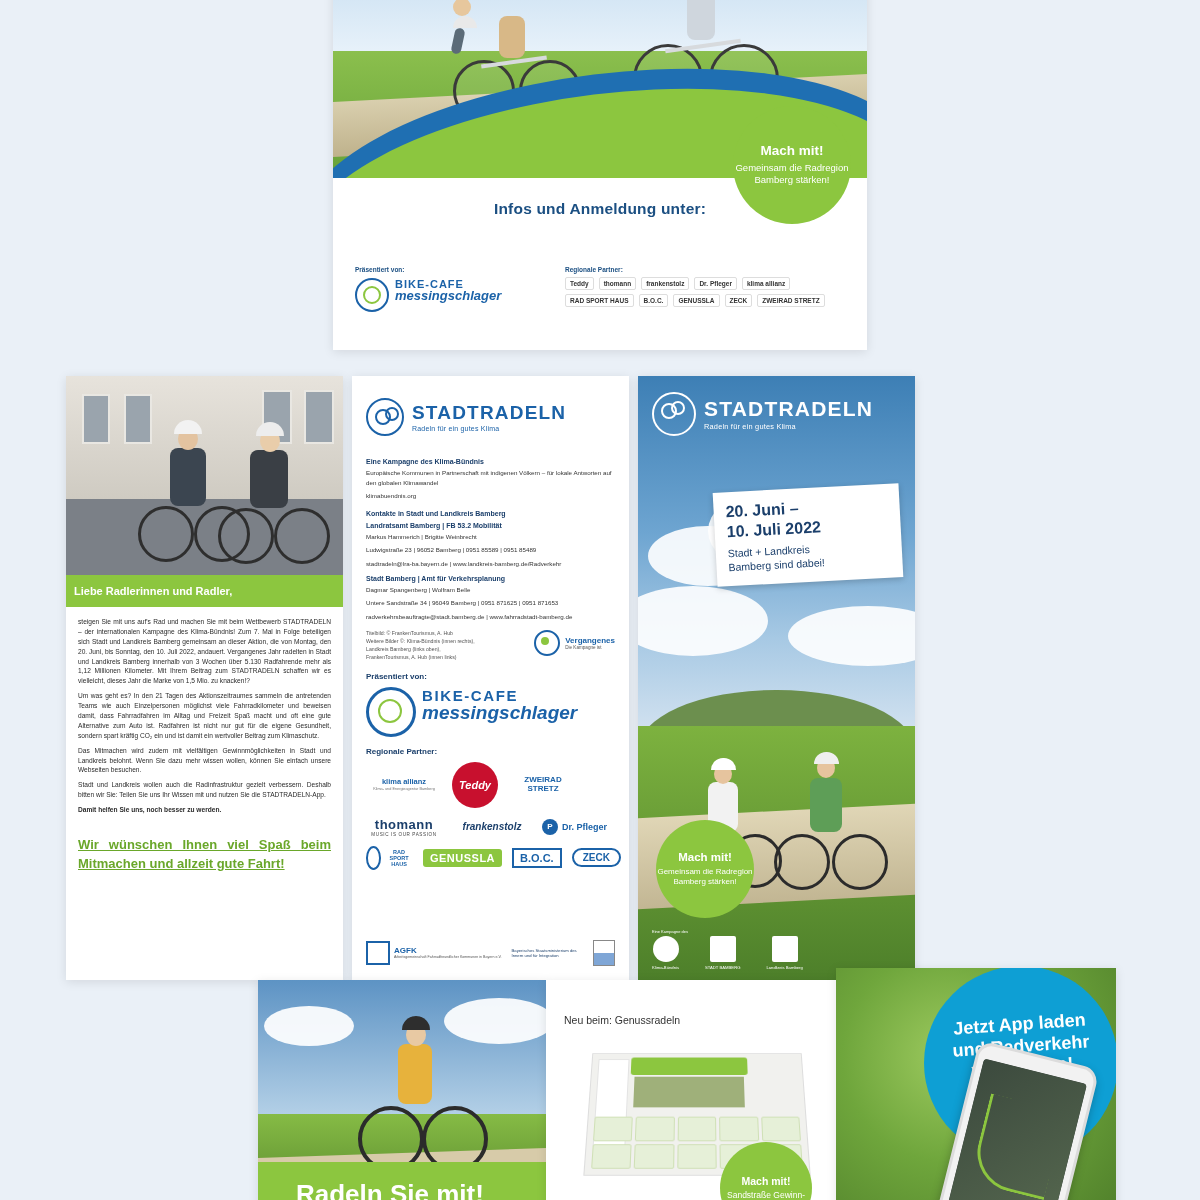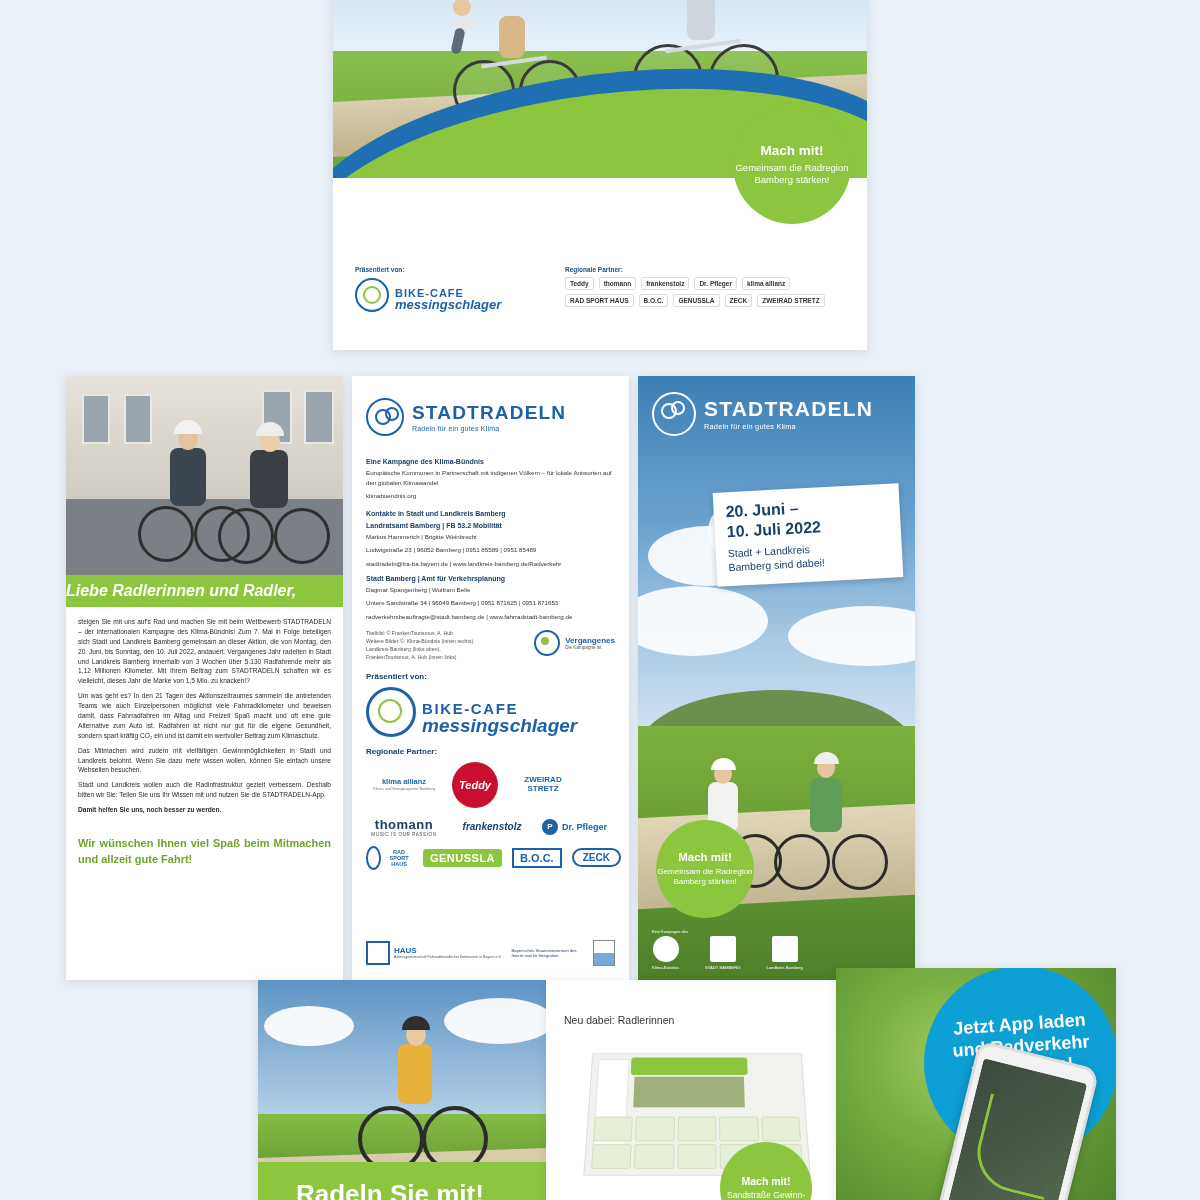--- a/index.html
+++ b/index.html
@@ -61,21 +61,21 @@
   #postcard .infoline2{font-size:15.5px;font-weight:bold;color:#1b4f82;margin-top:7px;letter-spacing:.1px;}
   .badge-green{
     position:absolute;border-radius:50%;background:#8cc63f;color:#fff;
     display:flex;flex-direction:column;align-items:center;justify-content:center;text-align:center;
   }
   #pc-badge{right:16px;top:124px;width:118px;height:118px;}
   #pc-badge .b1{font-size:13.5px;font-weight:bold;line-height:1.1;}
   #pc-badge .b2{font-size:9.5px;line-height:1.25;margin-top:3px;}
   #postcard .sponsorbar{position:absolute;left:0;top:282px;width:534px;height:62px;}
   .lbl-small{font-size:6.5px;color:#1b4f82;font-weight:bold;}
-  .bikecafe{display:flex;align-items:flex-end;gap:6px;}
+  .bikecafe{display:flex;align-items:flex-start;gap:6px;}
   .bikecafe .bcwheel{width:30px;height:30px;border:2.5px solid #1b62a8;border-radius:50%;position:relative;}
   .bikecafe .bcwheel:after{content:"";position:absolute;left:6px;top:6px;width:14px;height:14px;border:2px solid #8cc63f;border-radius:50%;}
   .bikecafe .bctext .t1{font-size:11px;font-weight:bold;color:#1b62a8;letter-spacing:1px;}
   .bikecafe .bctext .t2{font-size:13px;font-style:italic;font-weight:bold;color:#1b62a8;margin-top:-2px;}
   .logo-chip{
     display:inline-flex;align-items:center;justify-content:center;
     font-size:6.5px;font-weight:bold;border-radius:2px;padding:2px 4px;
     background:#fff;border:1px solid #ddd;color:#333;white-space:nowrap;
   }
   .chip-row{display:flex;gap:5px;align-items:center;flex-wrap:wrap;}
@@ -97,25 +97,25 @@
   #lt-r1 .head{position:absolute;left:42px;top:34px;width:20px;height:22px;background:#e3c3a0;border-radius:50%;}
   #lt-r1 .helmet{position:absolute;left:38px;top:26px;width:28px;height:14px;background:#f2f2f2;border-radius:14px 14px 0 0;}
   #lt-r2{left:150px;top:24px;width:110px;height:170px;}
   #lt-r2 .wheel.w1{left:2px;top:108px;width:50px;height:50px;}
   #lt-r2 .wheel.w2{left:58px;top:108px;width:50px;height:50px;}
   #lt-r2 .torso{position:absolute;left:34px;top:50px;width:38px;height:58px;background:#3a3f45;border-radius:8px;}
   #lt-r2 .head{position:absolute;left:44px;top:30px;width:20px;height:22px;background:#e9cdaa;border-radius:50%;}
   #lt-r2 .helmet{position:absolute;left:40px;top:22px;width:28px;height:14px;background:#ededed;border-radius:14px 14px 0 0;}
   #letter .greenbar{position:absolute;left:0;top:199px;width:277px;height:32px;background:#8cc63f;
     display:flex;align-items:center;}
-  #letter .greenbar span{color:#fff;font-weight:bold;font-size:16px;padding-left:0;font-style:italic;}
+  #letter .greenbar span{color:#fff;font-weight:bold;font-size:11px;padding-left:8px;}
   #letter .body{position:absolute;left:12px;top:241px;width:253px;font-size:6.6px;line-height:1.5;text-align:justify;}
   #letter .body p{margin:0 0 5px 0;}
   .bld{font-weight:bold;}
-  #letter .wish{color:#6aa72a;font-weight:bold;font-size:11px;line-height:1.45;margin-top:21px;}
+  #letter .wish{color:#6aa72a;font-weight:bold;font-size:13px;line-height:1.45;margin-top:21px;text-decoration:underline;}
   #letter .signrow{position:absolute;left:12px;bottom:16px;width:253px;display:flex;gap:18px;}
   #letter .signrow .sig{flex:1;text-align:center;}
   #letter .signrow .scribble{height:26px;font-family:"Liberation Serif",serif;font-style:italic;font-size:16px;color:#2b3a4a;}
   #letter .signrow .nm{font-size:6.4px;font-weight:bold;}
   #letter .signrow .rl{font-size:5.8px;}
   #letter .sep{border-top:1px solid #bbb;margin-bottom:3px;}
 
   
   #info{left:352px;top:376px;width:277px;height:604px;}
   .st-logo{display:flex;align-items:center;gap:8px;}
@@ -280,20 +280,21 @@
         <div class="wheel w2"></div>
         <div class="frame"></div>
       <div class="torso body"></div>
     </div>
   </div>
   <div class="swoosh-blue"></div>
   <div class="swoosh-green"></div>
   <div class="whitebase"></div>
 
   <div class="infoblock">
+    <div class="infoline1">Infos und Anmeldung unter:</div>
   </div>
 
   <div class="badge-green" id="pc-badge">
     <div class="b1">Mach mit!</div>
     <div class="b2">Gemeinsam die Radregion Bamberg stärken!</div>
   </div>
 
   <div class="sponsorbar">
     <div style="position:absolute;left:22px;top:2px;">
       <div class="lbl-small">Präsentiert von:</div>
@@ -461,21 +462,21 @@
           <span>ZECK</span>
         </div>
       </div>
     </div>
   </div>
 
   <div class="footlogos">
     <div class="p-agfk">
       <div class="sq"></div>
       <div class="tx">
-        <div class="a1">HAUS</div>
+        <div class="a1">AGFK</div>
         <div class="a2">Arbeitsgemeinschaft Fahrradfreundlicher Kommunen in Bayern e.V.</div>
       </div>
     </div>
     <div class="p-ministry" style="flex:1;">Bayerisches Staatsministerium des Innern und für Integration</div>
     <div class="crest"></div>
   </div>
 </div>
 
 <div class="sheet" id="cover">
   <div class="sky"></div>
@@ -550,21 +551,21 @@
       <div class="wheel w2"></div>
     <div class="torso"></div>
       <div class="head"></div>
       <div class="helmet"></div>
   </div>
   <div class="greenband"></div>
   <div class="headline">Radeln Sie mit!</div>
 </div>
 
 <div class="sheet" id="flyerB">
-  <div class="cap">Neu dabei: Radlerinnen</div>
+  <div class="cap">Neu beim: Genussradeln</div>
   <div class="bk">
     <div class="txt"></div>
     <div class="banner"></div>
     <div class="ph"></div>
     <div class="tiles">
       <div></div>
         <div></div>
         <div></div>
         <div></div>
         <div></div>

